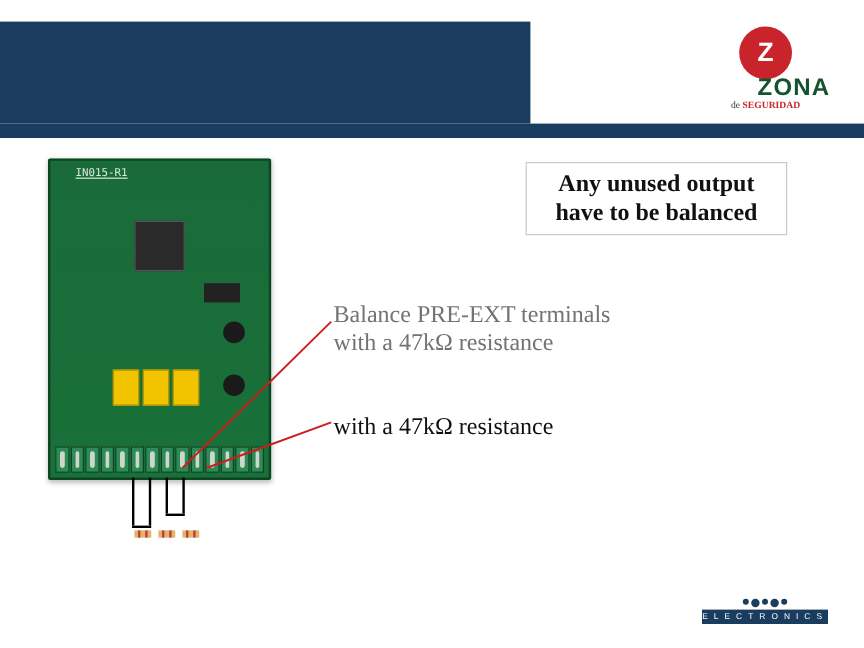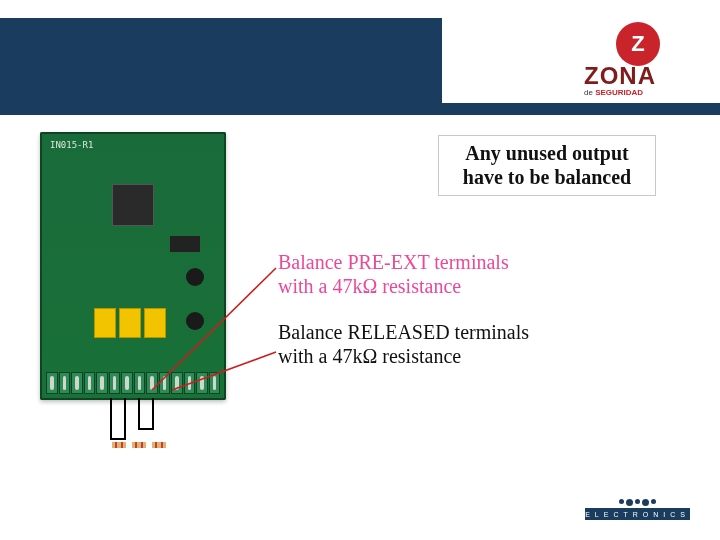--- a/index.html
+++ b/index.html
@@ -44,49 +44,49 @@
     align-items: center;
     justify-content: center;
     color: #fff;
     font-weight: bold;
     font-size: 22px;
     font-family: Arial, sans-serif;
   }
   .logo-zona {
     font-family: Arial, sans-serif;
     font-weight: 900;
-    font-size: 24px;
-    color: #7f1d1d;
-    text-align: left;
+    font-size: 20px;
+    color: #14532d;
+    text-align: right;
     letter-spacing: 1px;
     margin-top: -4px;
   }
   .logo-seg {
-    font-family: Liberation Sans, sans-serif;
+    font-family: Liberation Serif, serif;
     font-size: 8px;
-    text-align: left;
+    text-align: center;
     margin-top: -2px;
   }
   .logo-seg .de { color: #333; }
   .logo-seg .seg { color: #c9232b; font-weight: bold; }
 
   
   .pcb {
     position: absolute;
     top: 132px;
     left: 40px;
     width: 186px;
     height: 268px;
     background: linear-gradient(180deg,#1a6b3a 0%, #197038 100%);
     border-radius: 2px;
     box-shadow: inset 0 0 0 2px #0d4522, 0 2px 4px rgba(0,0,0,.25);
   }
   .pcb-label {
-    position: absolute; top: 8px; left: 10px;
-    color: #d9e8db; font-size: 9px; font-family: monospace;
+    position: absolute; top: 8px; left: 23px;
+    color: #d9e8db; font-size: 9px; font-family: monospace; text-decoration: underline;
   }
   .chip {
     position: absolute; top: 52px; left: 72px;
     width: 42px; height: 42px;
     background: #2a2a2a; border: 1px solid #555;
   }
   .relay-row { position: absolute; top: 176px; left: 54px; display:flex; gap:3px; }
   .relay { width: 22px; height: 30px; background: #f2c400; border: 1px solid #b89500; }
   .cap { position:absolute; width:18px; height:18px; background:#1a1a1a; border-radius:50%; }
   .cap1 { top: 136px; left: 146px; }
@@ -113,21 +113,21 @@
     color: #111;
     font-weight: bold;
   }
   .callout1 {
     position: absolute;
     top: 250px;
     left: 278px;
     width: 272px;
     font-size: 20px;
     line-height: 1.22;
-    color: #ec4899;
+    color: #737373;
   }
   .callout2 {
     position: absolute;
     top: 320px;
     left: 278px;
     width: 260px;
     font-size: 20px;
     line-height: 1.22;
     color: #111;
   }
@@ -223,21 +223,21 @@
   <div class="resistor" style="left:152px; top:442px;"></div>
 </div>
 
 <div class="note-box">Any unused output have to be balanced</div>
 
 <div class="callout1">
   <span>Balance PRE-EXT terminals</span><br>
   <span> with a 47kΩ resistance</span>
 </div>
 <div class="callout2">
-  <span>Balance RELEASED terminals</span><br>
+  <br>
   <span> with a 47kΩ resistance</span>
 </div>
 
 <div class="bottom-logo">
   <div class="inim-dots">
     <div class="inim-dot"></div>
       <div class="inim-dot lg"></div>
       <div class="inim-dot"></div>
       <div class="inim-dot lg"></div>
       <div class="inim-dot"></div>

